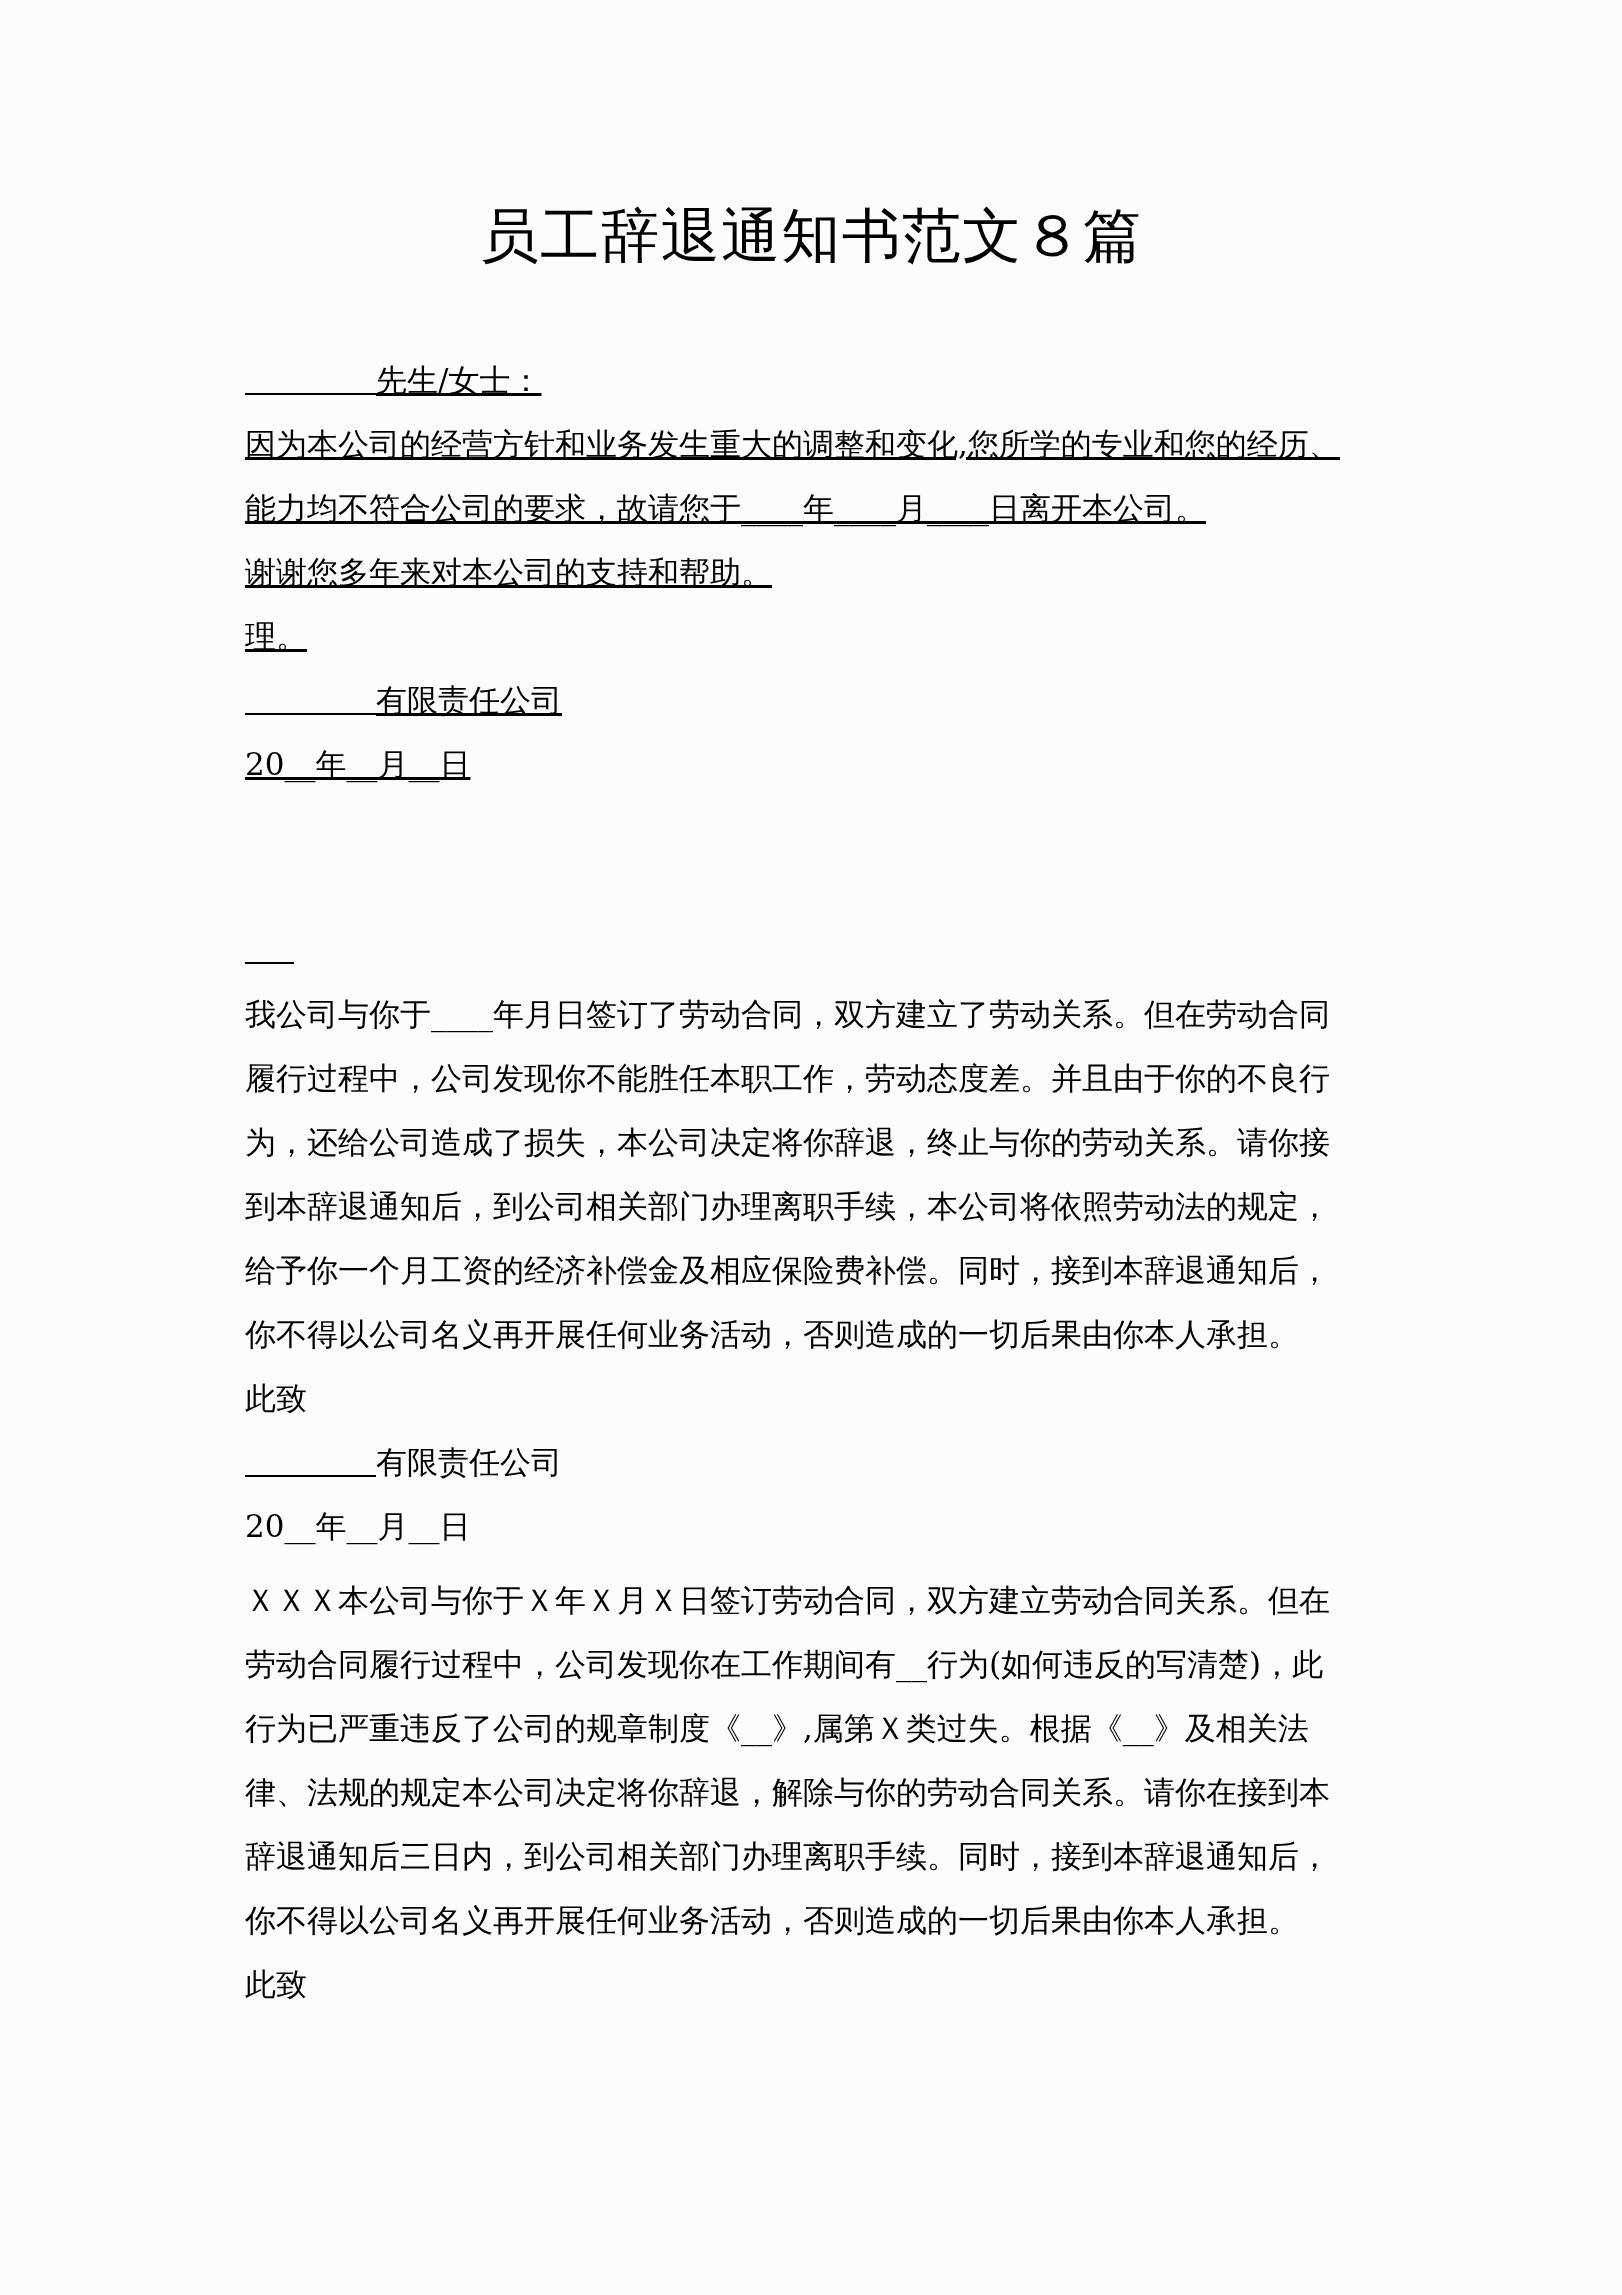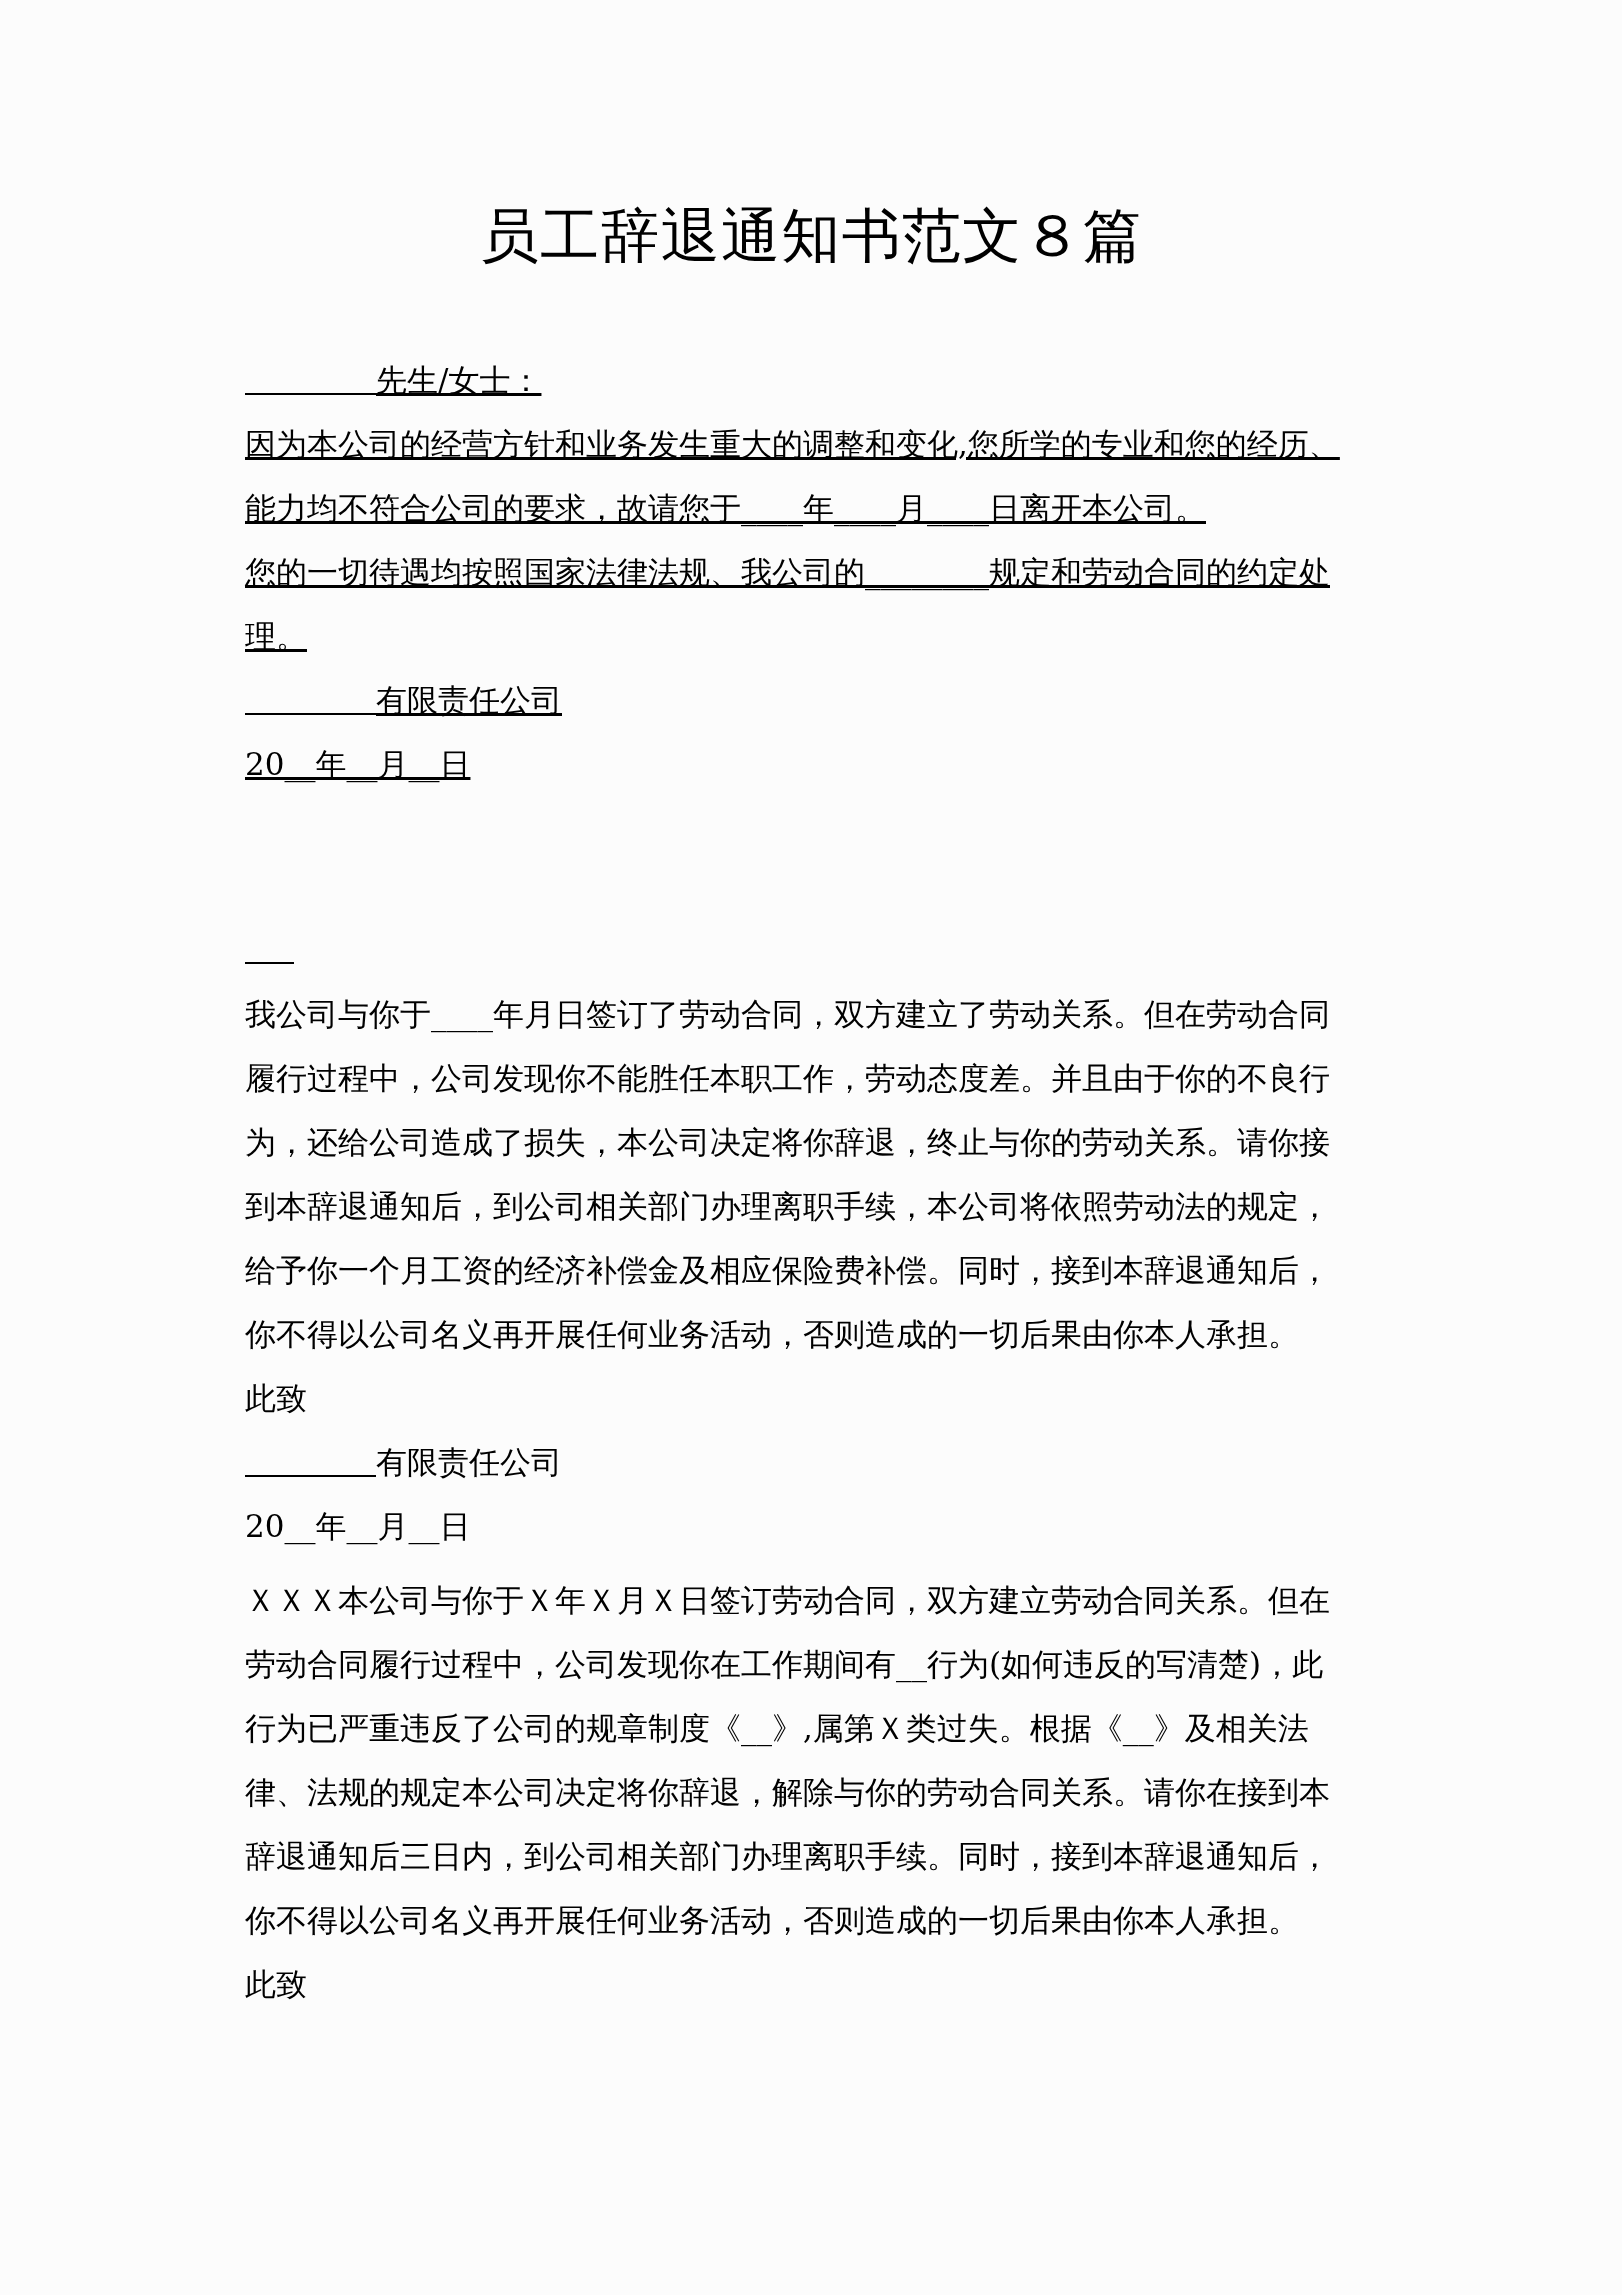--- a/index.html
+++ b/index.html
@@ -66,21 +66,21 @@
 <div class="page">
 
   <h1 class="title">员工辞退通知书范文８篇</h1>
 
   <div class="body" style="top: 348px; text-decoration: underline;">
     <div class="line">
       <span class="blank" style="width: 131px;"></span><span>先生/女士：</span>
     </div>
     <div class="line">因为本公司的经营方针和业务发生重大的调整和变化,您所学的专业和您的经历、</div>
     <div class="line">能力均不符合公司的要求，故请您于____年____月____日离开本公司。</div>
-    <div class="line">您的一切待遇均按照国家法律法规、我公司的________规定和劳动合同的约定处</div>
+    <div class="line">谢谢您多年来对本公司的支持和帮助。</div>
     <div class="line">理。</div>
     <div class="line">
       <span class="blank" style="width: 131px;"></span><span>有限责任公司</span>
     </div>
     <div class="line">20__年__月__日</div>
   </div>
 
   <div class="body" style="top: 910px;">
     <div class="sep"></div>
   </div>

